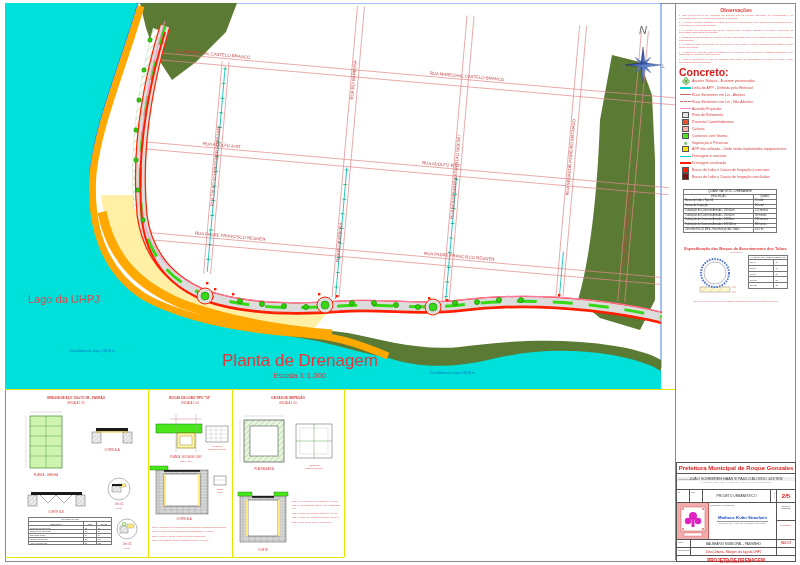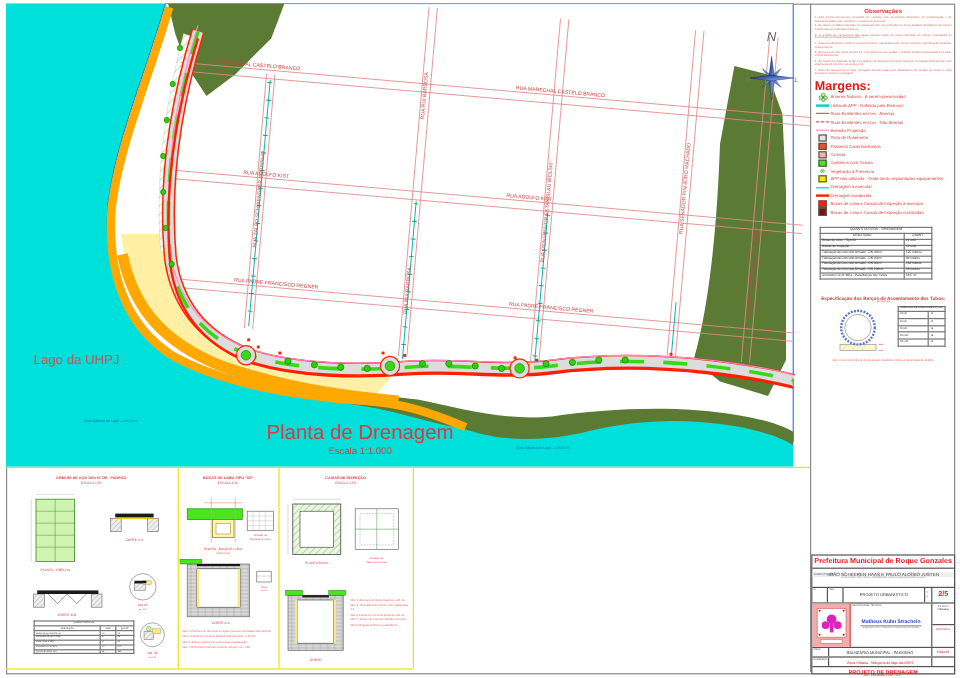--- a/index.html
+++ b/index.html
@@ -228,21 +228,21 @@
         <div class="obs-item">2- As cotas e medidas indicadas em planta deverão ser conferidas no local; qualquer divergência deverá ser comunicada ao responsável técnico.</div>
         <div class="obs-item">3- O sentido do escoamento das águas pluviais segue as setas indicadas em planta, respeitando as declividades mínimas das tubulações.</div>
         <div class="obs-item">4- Todas as tubulações serão de concreto armado, assentadas sobre berço conforme especificação constante nesta prancha.</div>
         <div class="obs-item">5- As bocas de lobo serão do tipo 03, com grelha de aço padrão, conforme detalhes apresentados na parte inferior da prancha.</div>
         <div class="obs-item">6- As caixas de inspeção serão executadas em alvenaria de tijolos maciços, revestidas internamente com argamassa de cimento e areia traço 1:3.</div>
         <div class="obs-item">7- Antes do lançamento no lago, as águas deverão passar por dissipadores de energia, de modo a evitar processos erosivos na margem.</div>
       </div>
   </div>
 
   <div class="abs" style="left:679px;top:66px;width:114px;">
-    <div class="legend-title">Margens:</div>
+    <div class="legend-title">Concreto:</div>
     <div class="legend-row">
       <span class="legend-swatch">
         <svg width="8" height="8" viewBox="0 0 8 8">
             <g fill="#bfe8a8" stroke="#3e8e2e" stroke-width="0.5">
         <circle cx="4" cy="2" r="1.6"></circle>
               <circle cx="2" cy="4.5" r="1.6"></circle>
               <circle cx="6" cy="4.5" r="1.6"></circle>
               <circle cx="4" cy="6.2" r="1.4"></circle>
             </g>
         <circle cx="4" cy="4" r="0.8" fill="#3e8e2e"></circle>

